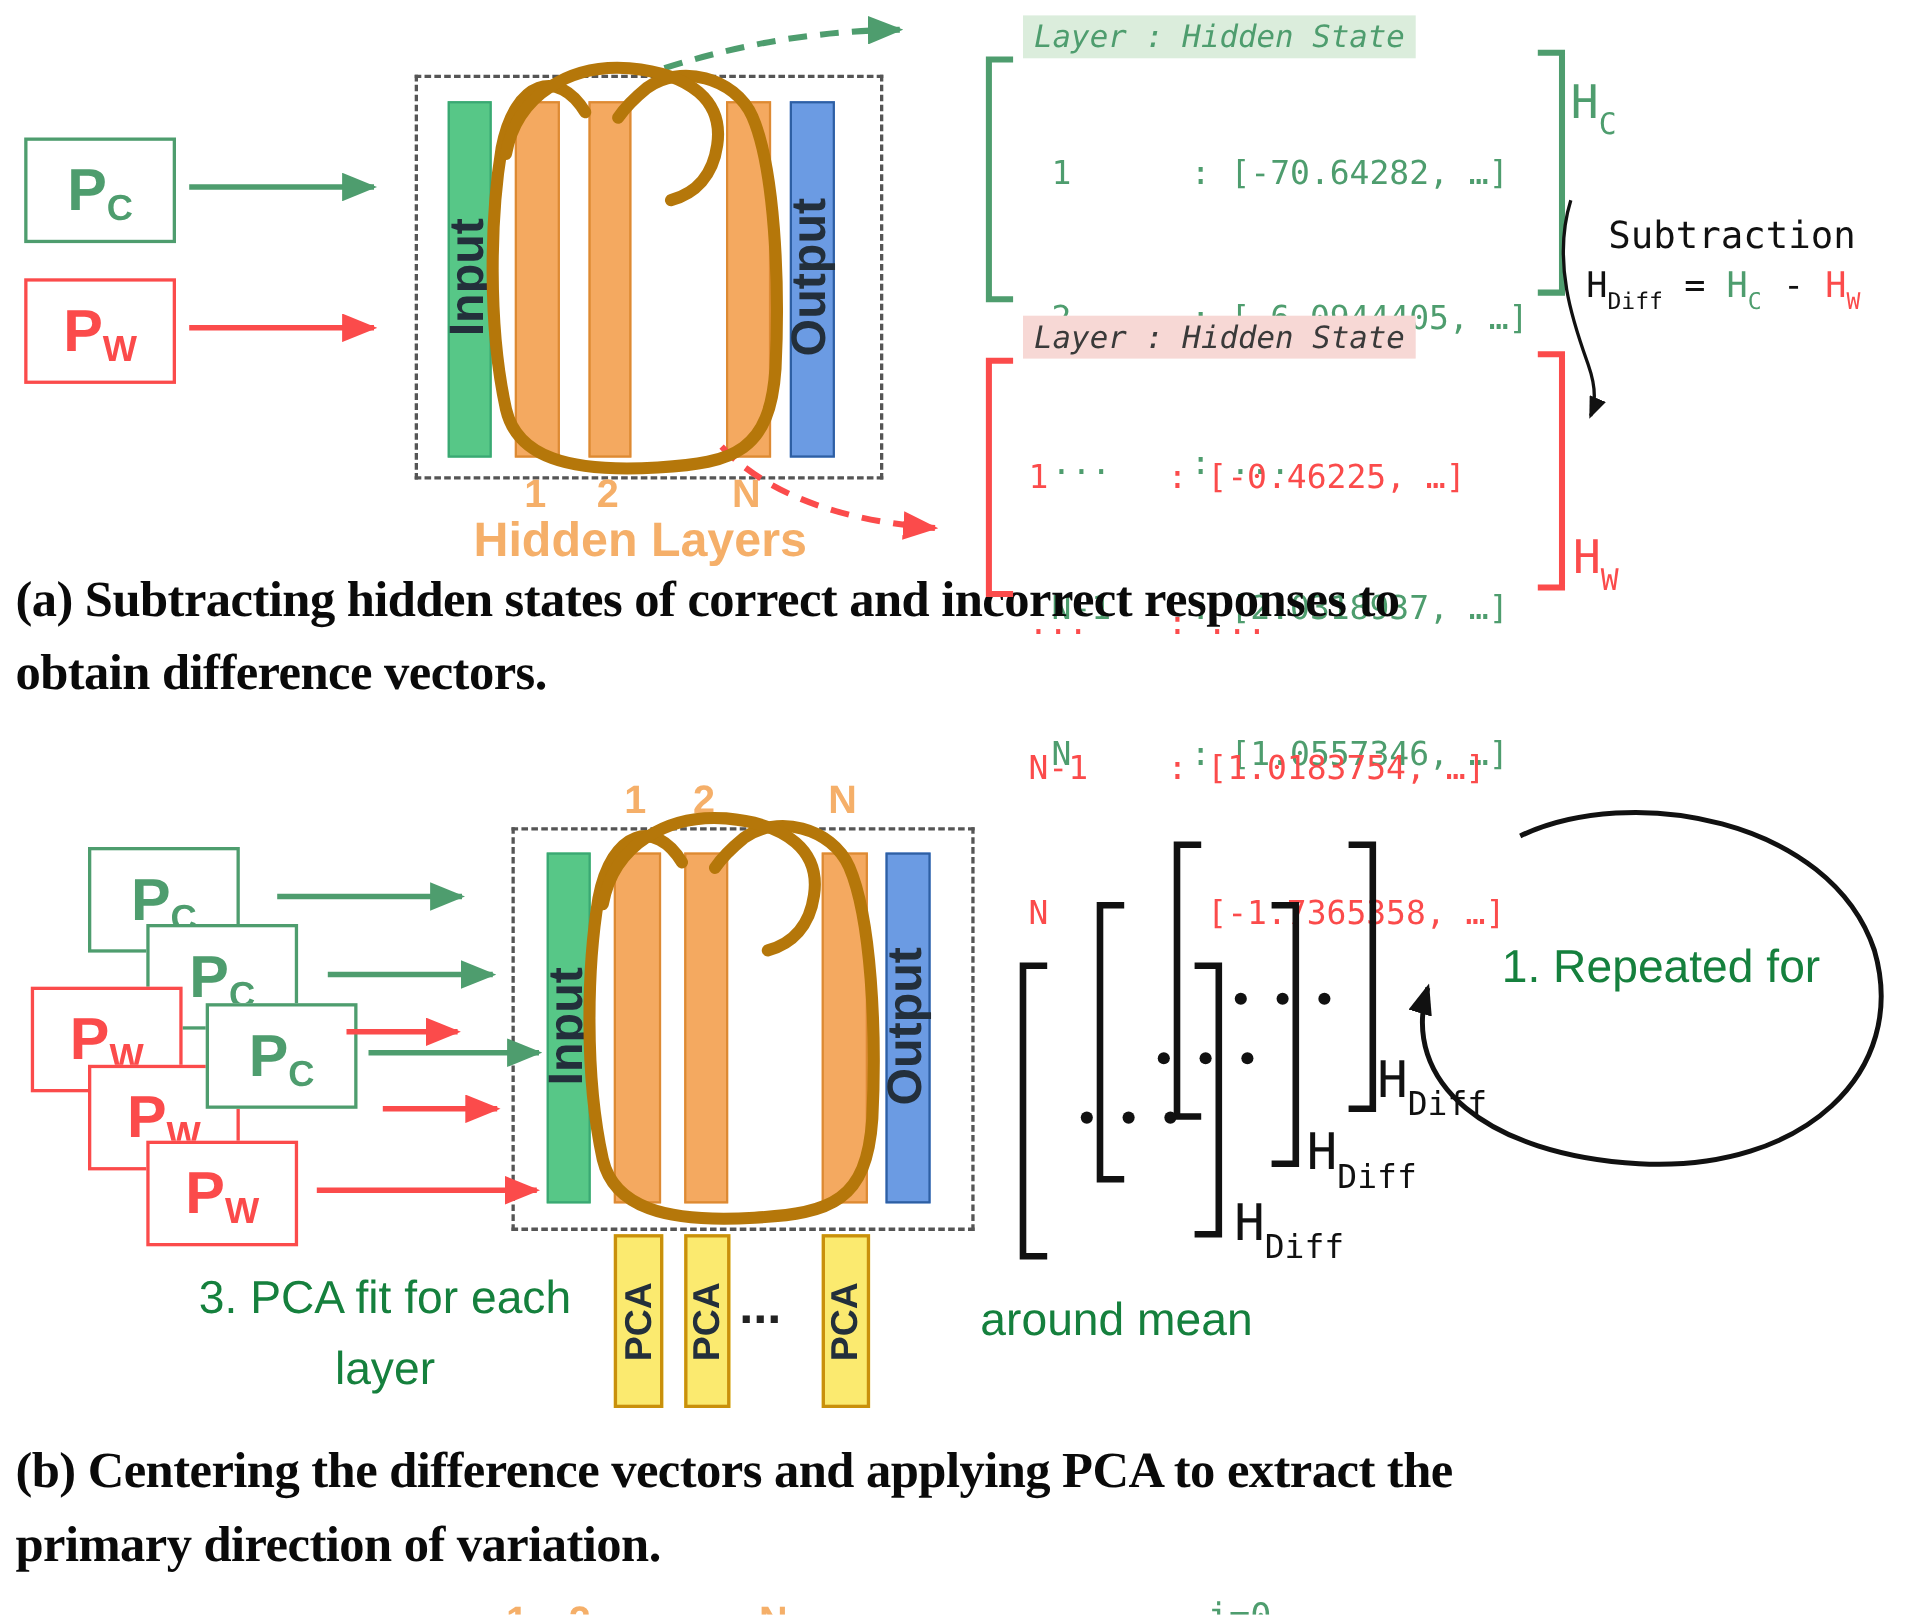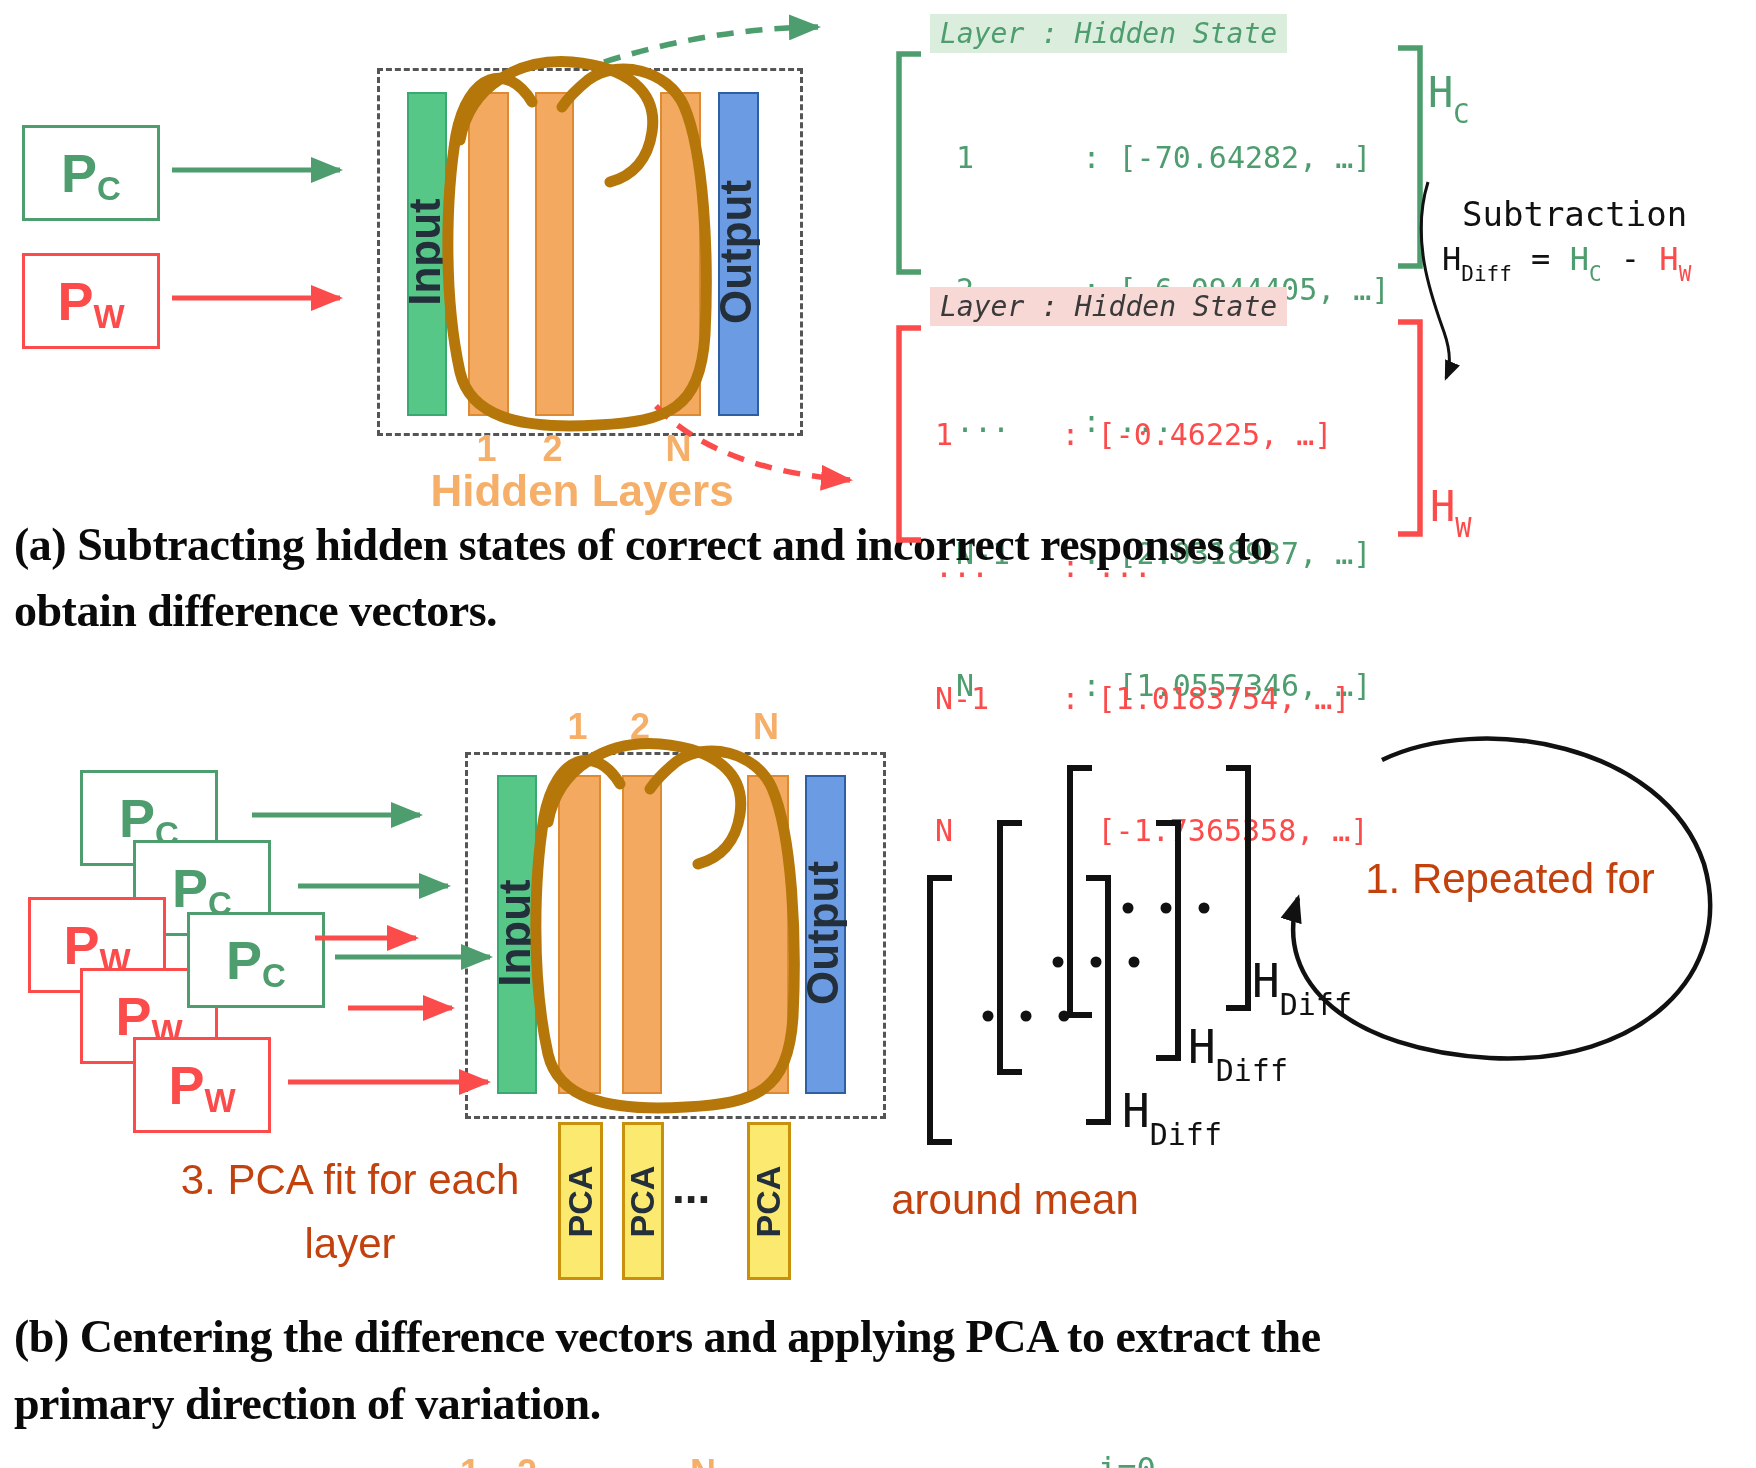--- a/index.html
+++ b/index.html
@@ -44,21 +44,21 @@
   
   .hdiff{position:absolute;font-family:"DejaVu Sans Mono",monospace;color:#111;display:flex;align-items:flex-start;}
   .hdiff .hmain{font-size:46px;line-height:1;}
   .hdiff .hsub{font-size:30px;line-height:1;margin-top:32px;}
   
   .pca{position:absolute;background:#FBEA6F;border:3px solid #C9900B;
        display:flex;align-items:center;justify-content:center;}
   .pca span{transform:rotate(-90deg);font-weight:800;font-size:34px;color:#232F3B;white-space:nowrap;}
   .dots3{position:absolute;font-weight:800;font-size:46px;color:#222;}
   
-  .step{position:absolute;text-align:center;font-size:42px;color:#c2410c;}
+  .step{position:absolute;text-align:center;font-size:42px;color:#15803d;}
   
   .caption{position:absolute;left:14px;font-family:"Liberation Serif",serif;font-weight:700;
            font-size:46px;color:#0a0a0a;letter-spacing:-0.5px;white-space:nowrap;}
   
   .cut-tick{position:absolute;font-weight:800;font-size:36px;color:#F5AF69;}
   .cut-expr{position:absolute;font-family:"DejaVu Sans Mono",monospace;font-size:32px;color:#4E9D6E;}
   svg.overlay{position:absolute;left:0;top:0;pointer-events:none;z-index:5;}
 </style>
 </head>
 <body>

